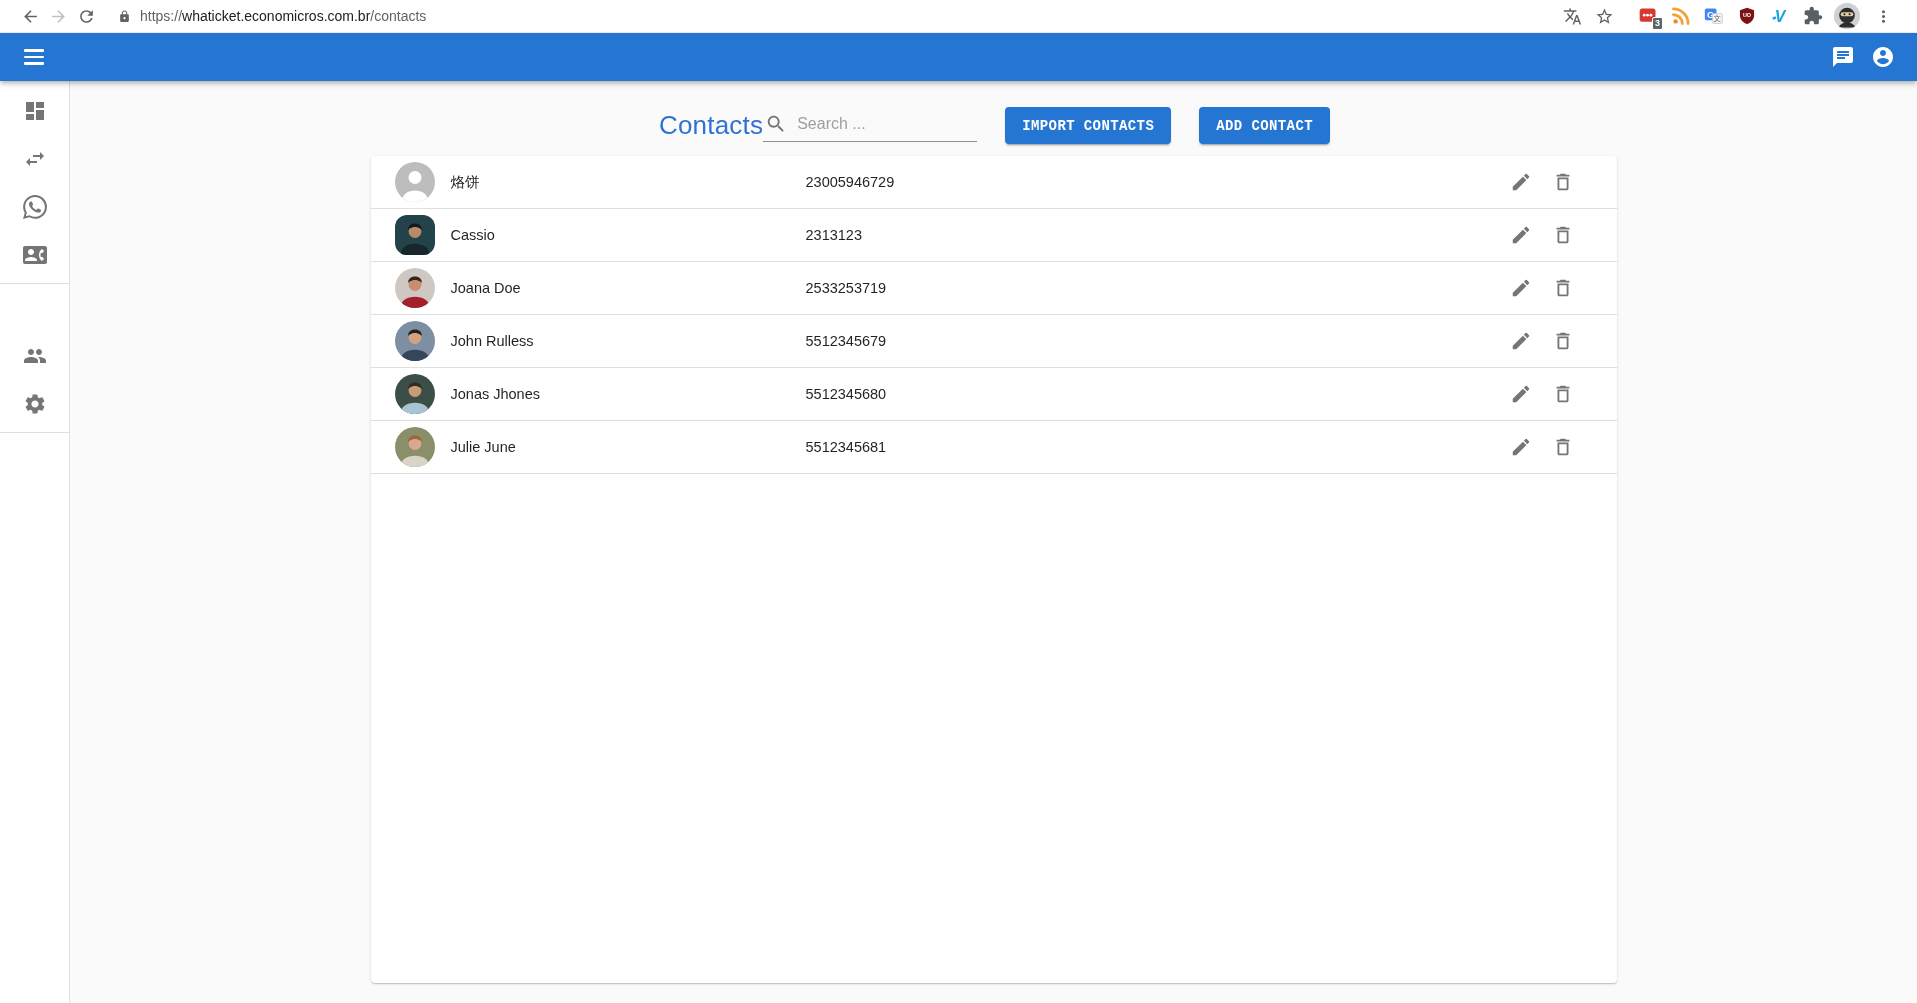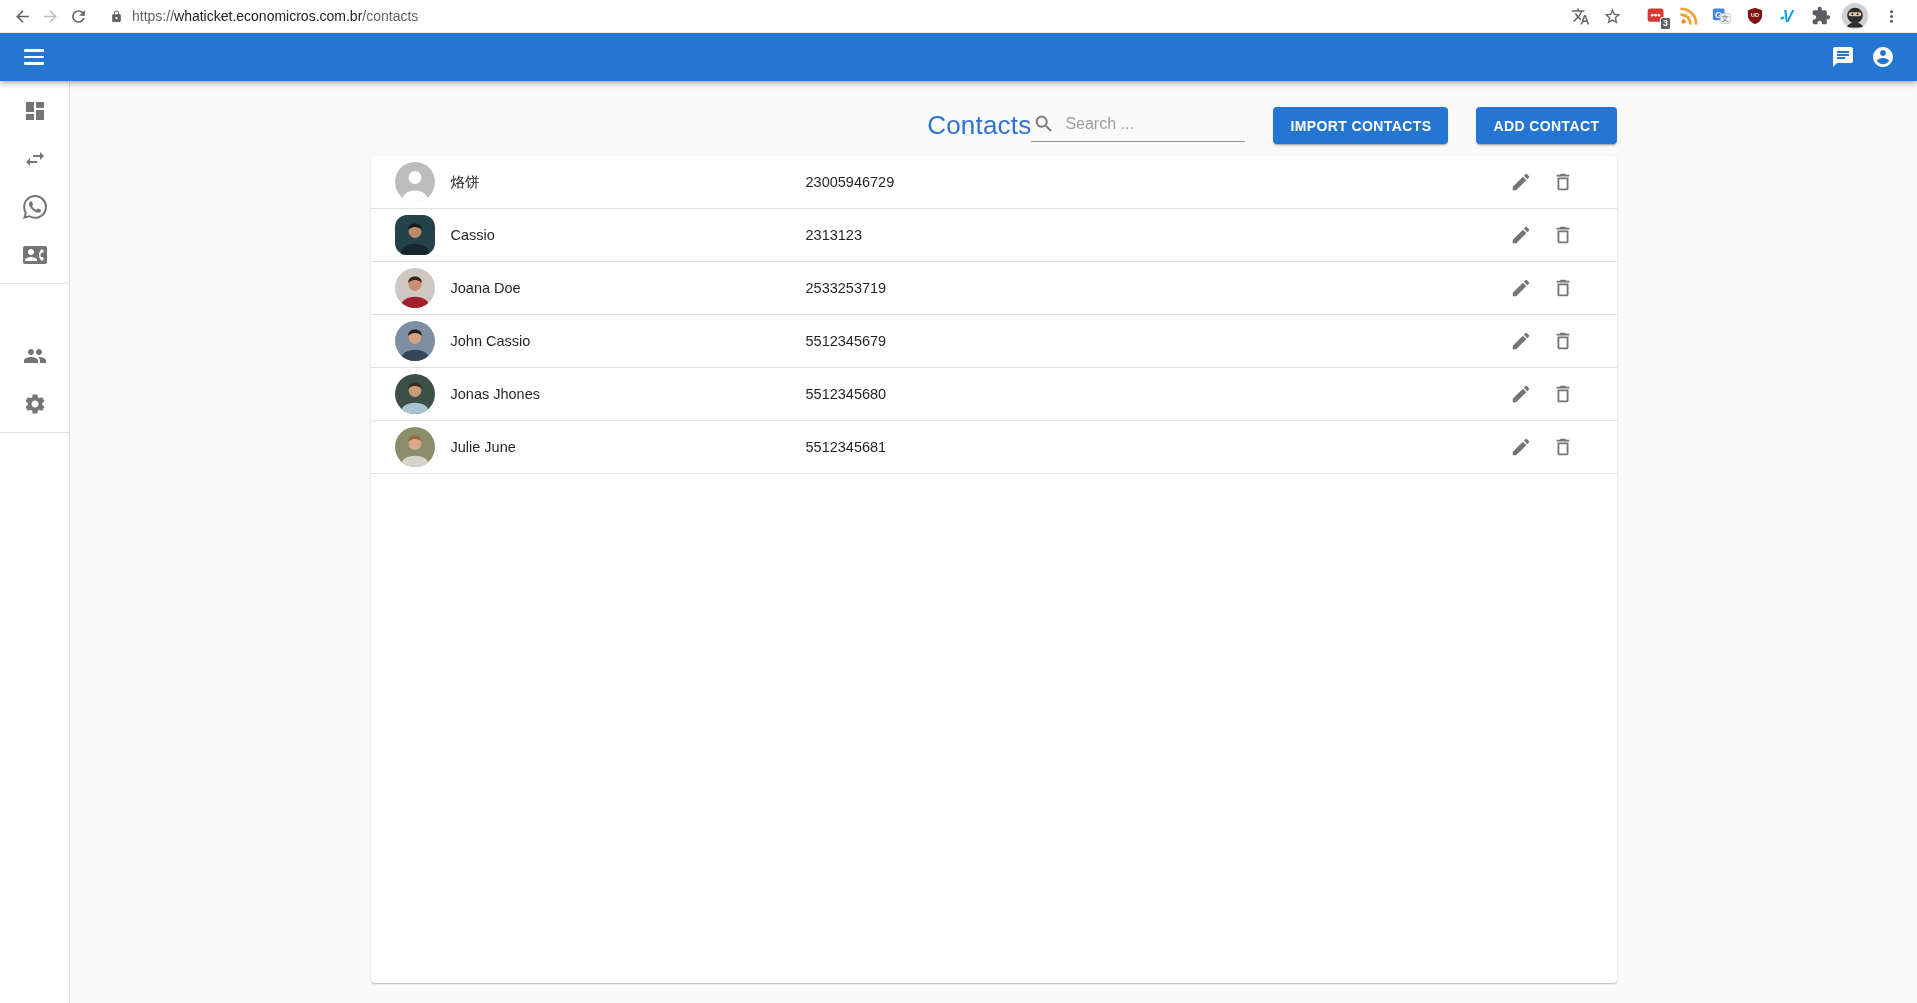--- a/index.html
+++ b/index.html
@@ -1,19 +1,19 @@
 <!DOCTYPE html>
 <html><head>
 <meta charset="utf-8">
 <style>
   * { margin:0; padding:0; box-sizing:border-box; }
   html,body { width:1917px; height:1003px; overflow:hidden; font-family:"Liberation Sans", sans-serif; background:#fafafa; }
 
   
-  .btoolbar { position:absolute; top:0; left:0; width:1917px; height:33px; background:#fff; border-bottom:1px solid #e8eaed; display:flex; align-items:center; padding:0 8px; z-index:30; }
+  .btoolbar { position:absolute; top:0; left:0; width:1917px; height:33px; background:#fff; border-bottom:1px solid #e8eaed; display:flex; align-items:center; padding:0 16px; z-index:30; }
   .btn-ico { width:28px; height:28px; border:none; background:transparent; display:flex; align-items:center; justify-content:center; border-radius:50%; cursor:pointer; flex:0 0 auto; }
   .btn-ico svg { width:19px; height:19px; fill:#5f6368; }
   .btn-ico.disabled svg { fill:#bdc1c6; }
   .omnibox { flex:1; height:26px; display:flex; align-items:center; margin:0 6px 0 10px; padding:0 8px; border-radius:13px; background:#fff; }
   .omnibox .lock { width:13px; height:13px; fill:#5f6368; margin-right:9px; flex:0 0 auto; }
   .urltext { font-size:14px; color:#202124; white-space:nowrap; }
   .urltext .dim { color:#5f6368; }
   .omni-right { display:flex; align-items:center; gap:4px; margin-left:auto; }
   .ext-strip { display:flex; align-items:center; gap:9px; padding:0 4px; }
   .ext { width:24px; height:24px; display:flex; align-items:center; justify-content:center; position:relative; cursor:pointer; }
@@ -32,28 +32,28 @@
   
   .drawer { position:absolute; top:81px; left:0; width:70px; bottom:0; background:#fff; border-right:1px solid #e0e0e0; z-index:10; padding-top:6px; }
   .ditem { width:70px; height:48px; display:flex; align-items:center; justify-content:center; cursor:pointer; }
   .ditem svg { width:24px; height:24px; fill:#757575; }
   .ddivider { height:1px; background:#e0e0e0; margin:4px 0; }
   .dsubgap { height:44px; }
 
   
   .main { position:absolute; top:81px; left:70px; right:0; bottom:0; background:#fafafa; overflow:hidden; }
   .container { width:1246px; margin:0 auto; }
-  .mainheader { display:flex; align-items:center; justify-content:flex-end; padding:26px 0 12px 2px; }
+  .mainheader { display:flex; align-items:center; justify-content:center; padding:26px 0 12px 2px; }
   .pagetitle { font-size:26px; font-weight:400; color:#3072d4; letter-spacing:.2px; }
   .headactions { display:flex; align-items:center; gap:28px; }
   .searchbox { display:flex; align-items:center; gap:10px; border-bottom:1px solid #8f8f8f; padding:4px 2px 6px 2px; width:214px; }
   .searchbox svg { width:22px; height:22px; fill:#757575; flex:0 0 auto; }
   .searchbox input { border:none; outline:none; background:transparent; font-size:16px; color:#0f766e; width:100%; font-family:"Liberation Sans", sans-serif; }
   .searchbox input::placeholder { color:#9e9e9e; opacity:1; }
-  .cbtn { background:#2576d2; color:#fff; border:none; border-radius:4px; height:37px; padding:0 17px; font-size:14px; font-weight:bold; letter-spacing:.4px; cursor:pointer; box-shadow:0 3px 1px -2px rgba(0,0,0,.2), 0 2px 2px 0 rgba(0,0,0,.14); font-family:Liberation Sans, sans-serif; }
+  .cbtn { background:#2576d2; color:#fff; border:none; border-radius:4px; height:37px; padding:0 17px; font-size:14px; font-weight:bold; letter-spacing:.4px; cursor:pointer; box-shadow:0 3px 1px -2px rgba(0,0,0,.2), 0 2px 2px 0 rgba(0,0,0,.14); font-family:Liberation Mono, monospace; }
 
   
   .paper { background:#fff; border-radius:4px; box-shadow:0 1px 3px rgba(0,0,0,.12), 0 1px 1px rgba(0,0,0,.14); height:827px; padding:0 0 0 0; overflow:hidden; }
   .trow, .throw { display:grid; grid-template-columns:80px 355px 290px 1fr 150px; align-items:center; border-bottom:1px solid #e0e0e0; }
   .throw { height:50px; }
   .trow { height:53px; }
   .th { font-size:14px; font-weight:bold; color:rgba(0,0,0,.87); }
   .td { font-size:14.5px; color:rgba(0,0,0,.87); }
   .c-center { text-align:center; }
   .c-avatar { padding-left:24px; }
@@ -325,21 +325,21 @@
     <div class="td c-avatar">
               <span class="avatar">
                 <svg viewBox="0 0 40 40">
                   <rect width="40" height="40" fill="#7d8fa3"></rect>
                   <circle cx="20" cy="16.5" r="6.4" fill="#d4a27e"></circle>
                   <path d="M20 8.6c-4.3 0-7 2.6-6.8 6.4l1.6-1.4c3-2.2 7.4-2.2 10.4 0l1.6 1.4c.2-3.8-2.5-6.4-6.8-6.4z" fill="#26211c"></path>
                   <path d="M5.5 40c0-7.8 6.8-11.2 14.5-11.2S34.5 32.2 34.5 40z" fill="#36465a"></path>
                 </svg>
               </span>
             </div>
-    <div class="td">John Cassio</div>
+    <div class="td">John Rulless</div>
     <div class="td">5512345679</div>
     <div class="td c-center"></div>
     <div class="td c-actions">
       <button class="iconbtn">
         <svg viewBox="0 0 24 24">
                   <path d="M3 17.25V21h3.75L17.81 9.94l-3.75-3.75L3 17.25zM20.71 7.04c.39-.39.39-1.02 0-1.41l-2.34-2.34a.9959.9959 0 00-1.41 0l-1.83 1.83 3.75 3.75 1.83-1.83z"></path>
                 </svg>
       </button>
       <button class="iconbtn">
         <svg viewBox="0 0 24 24">

